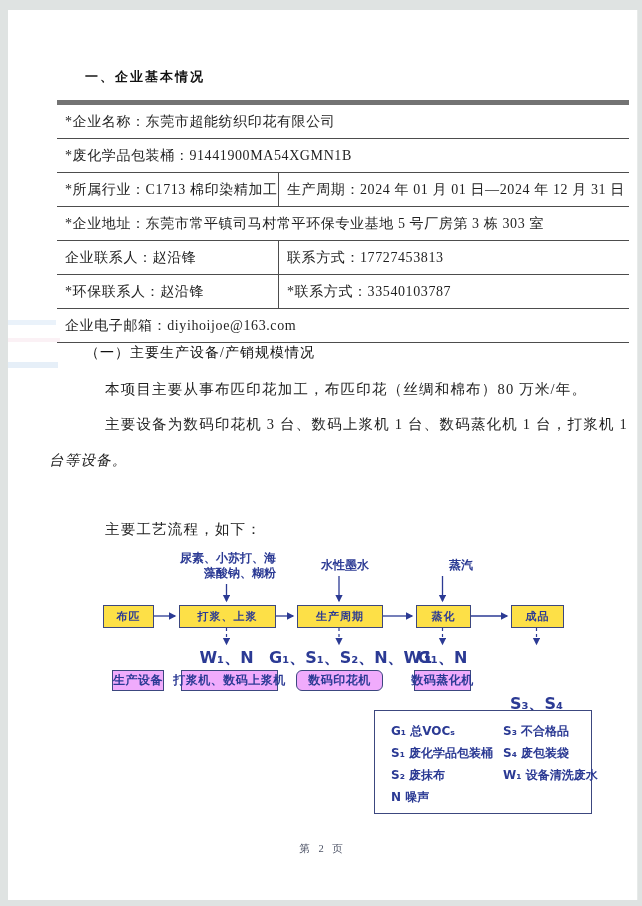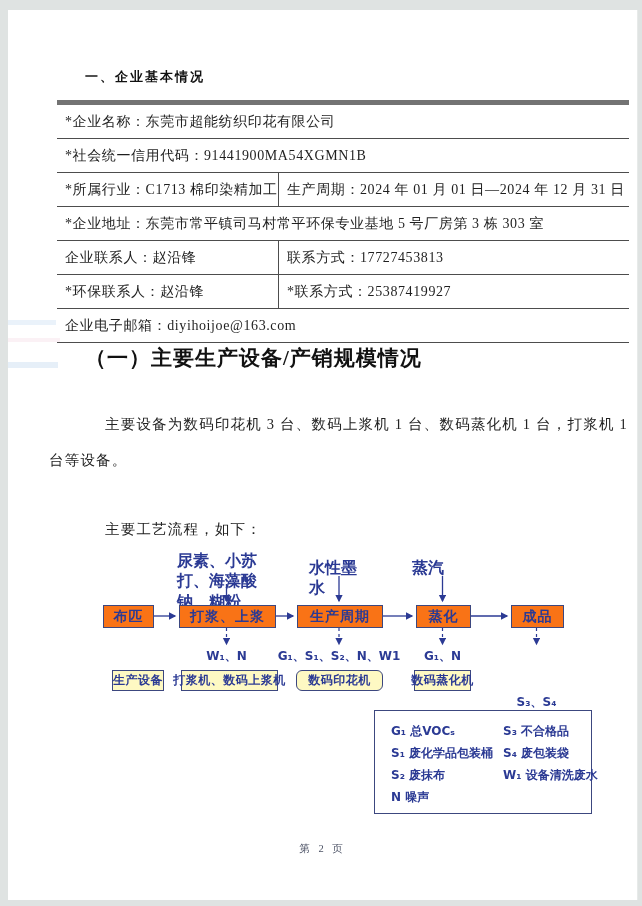--- a/index.html
+++ b/index.html
@@ -14,50 +14,50 @@
     background:#ffffff;border-right:1px solid #e7eae9;
   }
   .artifact{position:absolute;left:0;}
 
   .doc-title{
     position:absolute;left:77px;top:58px;
     font-size:13px;font-weight:bold;letter-spacing:2px;color:#111;
   }
   .sec-heading{
     position:absolute;left:77px;top:334px;
-    font-size:21px;font-weight:bold;letter-spacing:1px;color:#111;
+    font-size:14px;font-weight:normal;letter-spacing:1px;color:#111;
   }
   .para{
     position:absolute;font-size:14.5px;letter-spacing:1.2px;color:#222;white-space:nowrap;
   }
   .info-table{
     position:absolute;left:49px;top:90px;width:572px;
     border-top:5px solid #737373;font-size:14px;letter-spacing:0.6px;
   }
   .t-row{display:flex;align-items:center;height:33px;border-bottom:1px solid #4d4d4d;}
   .t-cell{padding-left:8px;white-space:nowrap;overflow:hidden;}
   .t-cell.half-l{width:213px;border-right:1px solid #4d4d4d;align-self:stretch;display:flex;align-items:center;}
   .t-cell.half-r{flex:1;}
   .t-cell.full{flex:1;}
 
   .diagram{
     position:absolute;left:0;top:530px;width:629px;height:180px;
     font-family:"DejaVu Sans","Liberation Sans",sans-serif;
     color:#2b3a94;font-weight:600;
   }
   .dg-svg{position:absolute;left:0;top:0;}
-  .in-label{position:absolute;text-align:left;font-size:16px;line-height:1.28;}
+  .in-label{position:absolute;text-align:right;font-size:12px;line-height:1.28;}
   .step-box{
-    position:absolute;top:65px;height:21px;border:1.4px solid #3c477f;background:#f97316;
+    position:absolute;top:65px;height:21px;border:1.4px solid #3c477f;background:#fde047;
     display:flex;align-items:center;justify-content:center;
-    font-size:14px;letter-spacing:1px;
+    font-size:11px;letter-spacing:1px;
   }
-  .out-label{position:absolute;top:108px;text-align:center;font-size:12px;white-space:nowrap;}
+  .out-label{position:absolute;top:108px;text-align:center;font-size:16px;white-space:nowrap;}
   .equip-box{
-    position:absolute;top:130px;height:19px;border:1.4px solid #3c477f;background:#fef9c3;
+    position:absolute;top:130px;height:19px;border:1.4px solid #3c477f;background:#f0abfc;
     display:flex;align-items:center;justify-content:center;
     font-size:12px;letter-spacing:0.5px;white-space:nowrap;
   }
   .legend{
     position:absolute;left:366px;top:700px;width:216px;height:102px;
     border:1.6px solid #3c477f;background:#fff;
     font-family:"DejaVu Sans","Liberation Sans",sans-serif;
     color:#2b3a94;font-weight:600;font-size:12px;
   }
   .legend-col{position:absolute;top:9px;}
@@ -79,46 +79,47 @@
   <div class="artifact" style="top:328px;width:52px;height:4px;background:rgba(230,160,190,.15);"></div>
   <div class="artifact" style="top:352px;width:50px;height:6px;background:rgba(140,180,225,.22);"></div>
 
   <div class="doc-title">一、企业基本情况</div>
 
   <div class="info-table">
     <div class="t-row">
       <div class="t-cell full">*企业名称：东莞市超能纺织印花有限公司</div>
     </div>
     <div class="t-row">
-      <div class="t-cell half-r">*社会统一信用代码：91441900MA54XGMN1B</div>
+      <div class="t-cell half-r">*废化学品包装桶：91441900MA54XGMN1B</div>
     </div>
     <div class="t-row">
       <div class="t-cell half-l">*所属行业：C1713 棉印染精加工</div>
       <div class="t-cell half-r">生产周期：2024 年 01 月 01 日—2024 年 12 月 31 日</div>
     </div>
     <div class="t-row">
       <div class="t-cell full">*企业地址：东莞市常平镇司马村常平环保专业基地 5 号厂房第 3 栋 303 室</div>
     </div>
     <div class="t-row">
       <div class="t-cell half-l">企业联系人：赵沿锋</div>
       <div class="t-cell half-r">联系方式：17727453813</div>
     </div>
     <div class="t-row">
       <div class="t-cell half-l">*环保联系人：赵沿锋</div>
-      <div class="t-cell half-r">*联系方式：25387419927</div>
+      <div class="t-cell half-r">*联系方式：33540103787</div>
     </div>
     <div class="t-row">
       <div class="t-cell full">企业电子邮箱：diyihoijoe@163.com</div>
     </div>
   </div>
 
   <div class="sec-heading">（一）主要生产设备/产销规模情况</div>
 
+  <div class="para" style="left:97px;top:370px;">本项目主要从事布匹印花加工，布匹印花（丝绸和棉布）80 万米/年。</div>
   <div class="para" style="left:97px;top:405px;">主要设备为数码印花机 3 台、数码上浆机 1 台、数码蒸化机 1 台，打浆机 1</div>
-  <div class="para" style="left:41px;top:441px;">台等设备。</div>
+  <div class="para" style="left:41px;top:441px;font-style:italic;">台等设备。</div>
   <div class="para" style="left:97px;top:474px;margin-top:36px;">主要工艺流程，如下：</div>
 
   <div class="diagram">
 
     <svg class="dg-svg" width="629" height="180" viewBox="0 0 629 180">
       <defs>
         <marker id="ah" markerWidth="7" markerHeight="7" refX="5" refY="3" orient="auto">
           <path d="M0,0 L6,3 L0,6 Z" fill="#2b3a94"></path>
         </marker>
       </defs>

